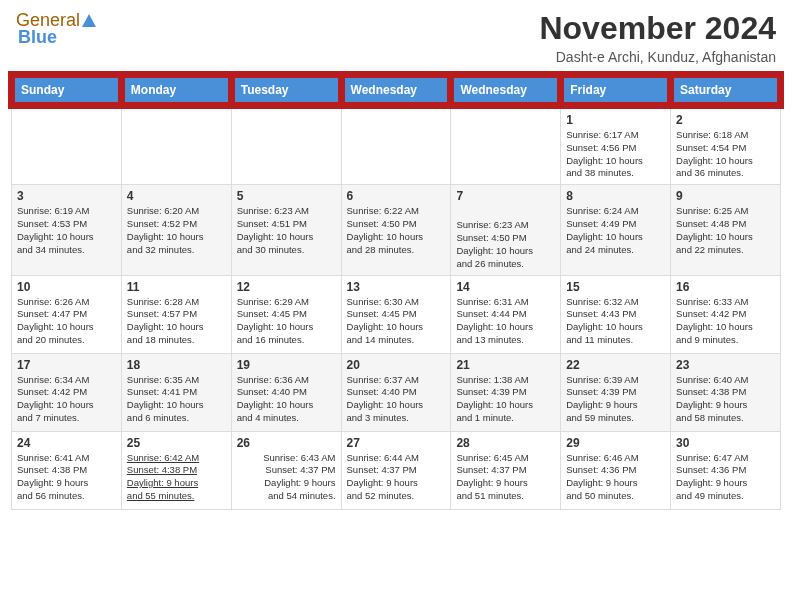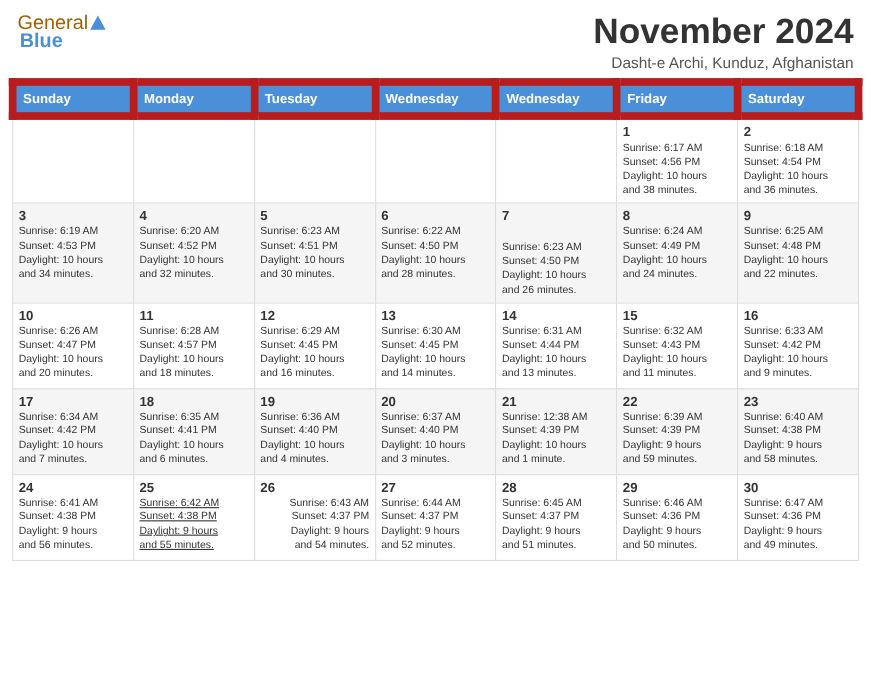--- a/index.html
+++ b/index.html
@@ -275,21 +275,21 @@
           </td>
           <td class="alt-row">
             <span class="day-number">20</span>
             <div class="day-info" style="white-space: pre-line;">Sunrise: 6:37 AM
 Sunset: 4:40 PM
 Daylight: 10 hours
 and 3 minutes.</div>
           </td>
           <td class="alt-row">
             <span class="day-number">21</span>
-            <div class="day-info" style="white-space: pre-line;">Sunrise: 12:38 AM
+            <div class="day-info" style="white-space: pre-line;">Sunrise: 1:38 AM
 Sunset: 4:39 PM
 Daylight: 10 hours
 and 1 minute.</div>
           </td>
           <td class="alt-row">
             <span class="day-number">22</span>
             <div class="day-info" style="white-space: pre-line;">Sunrise: 6:39 AM
 Sunset: 4:39 PM
 Daylight: 9 hours
 and 59 minutes.</div>

